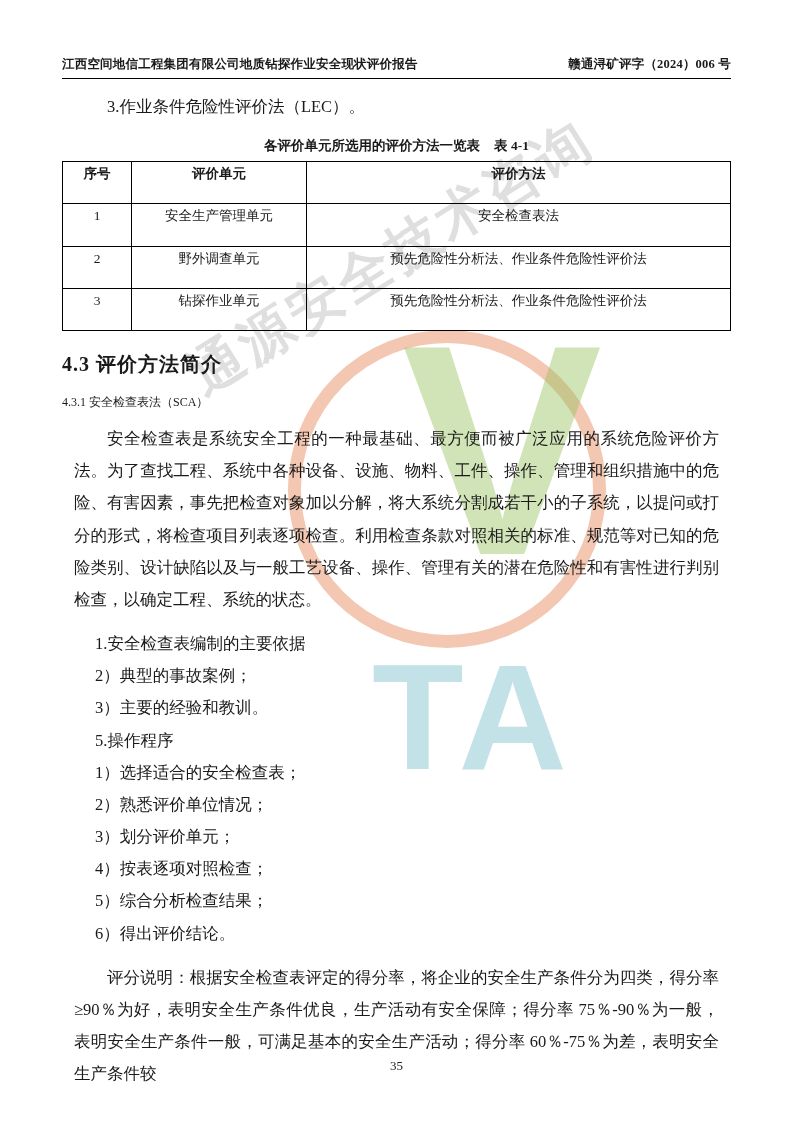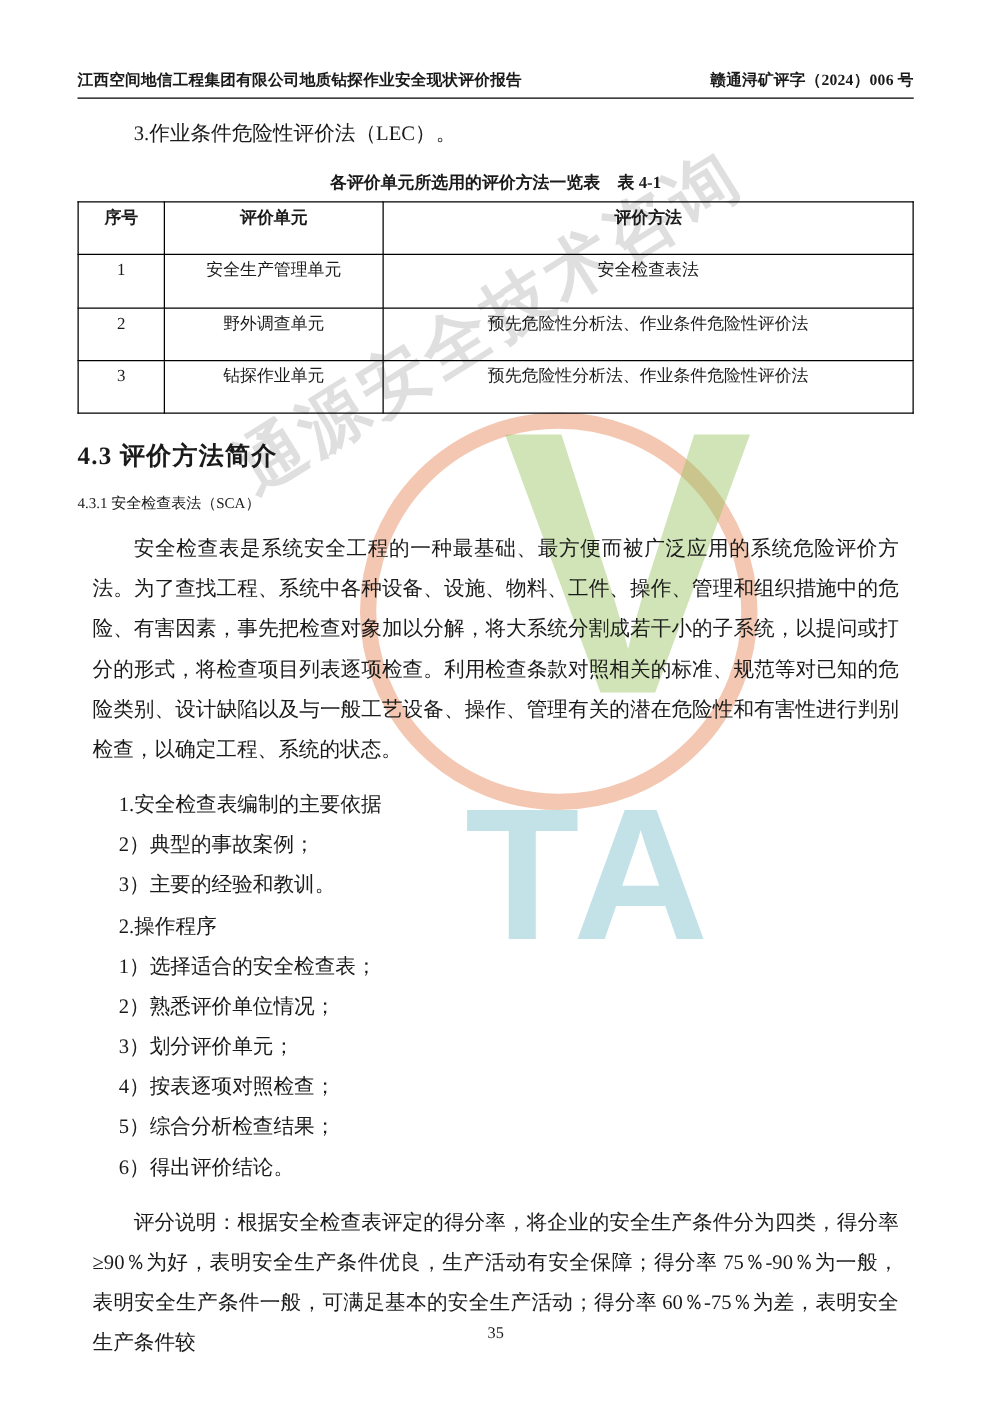--- a/index.html
+++ b/index.html
@@ -127,21 +127,21 @@
     left: 402px;
     top: 300px;
     font-size: 300px;
     color: rgba(150, 196, 96, .45);
     font-family: "Liberation Sans", sans-serif;
     font-weight: bold;
     line-height: 1;
   }
   .wm-ta {
     left: 372px;
-    top: 624px;
+    top: 642px;
     font-size: 150px;
     color: rgba(120, 190, 205, .45);
     font-family: "Liberation Sans", sans-serif;
     font-weight: bold;
     line-height: 1;
     letter-spacing: 6px;
   }
   .wm-text {
     left: 175px;
     top: 350px;
@@ -209,21 +209,21 @@
 
     <h2 class="sec">4.3 评价方法简介</h2>
     <h3 class="sub">4.3.1 安全检查表法（SCA）</h3>
 
     <p class="para indent2">安全检查表是系统安全工程的一种最基础、最方便而被广泛应用的系统危险评价方法。为了查找工程、系统中各种设备、设施、物料、工件、操作、管理和组织措施中的危险、有害因素，事先把检查对象加以分解，将大系统分割成若干小的子系统，以提问或打分的形式，将检查项目列表逐项检查。利用检查条款对照相关的标准、规范等对已知的危险类别、设计缺陷以及与一般工艺设备、操作、管理有关的潜在危险性和有害性进行判别检查，以确定工程、系统的状态。</p>
 
     <p class="line">1.安全检查表编制的主要依据</p>
     <p class="line">2）典型的事故案例；</p>
     <p class="line">3）主要的经验和教训。</p>
 
-    <p class="line">2.操作程序</p>
+    <p class="line">5.操作程序</p>
     <p class="line">1）选择适合的安全检查表；</p>
     <p class="line">2）熟悉评价单位情况；</p>
     <p class="line">3）划分评价单元；</p>
     <p class="line">4）按表逐项对照检查；</p>
     <p class="line">5）综合分析检查结果；</p>
     <p class="line">6）得出评价结论。</p>
 
     <p class="para indent2">评分说明：根据安全检查表评定的得分率，将企业的安全生产条件分为四类，得分率≥90％为好，表明安全生产条件优良，生产活动有安全保障；得分率 75％-90％为一般，表明安全生产条件一般，可满足基本的安全生产活动；得分率 60％-75％为差，表明安全生产条件较</p>
 
   </div>

